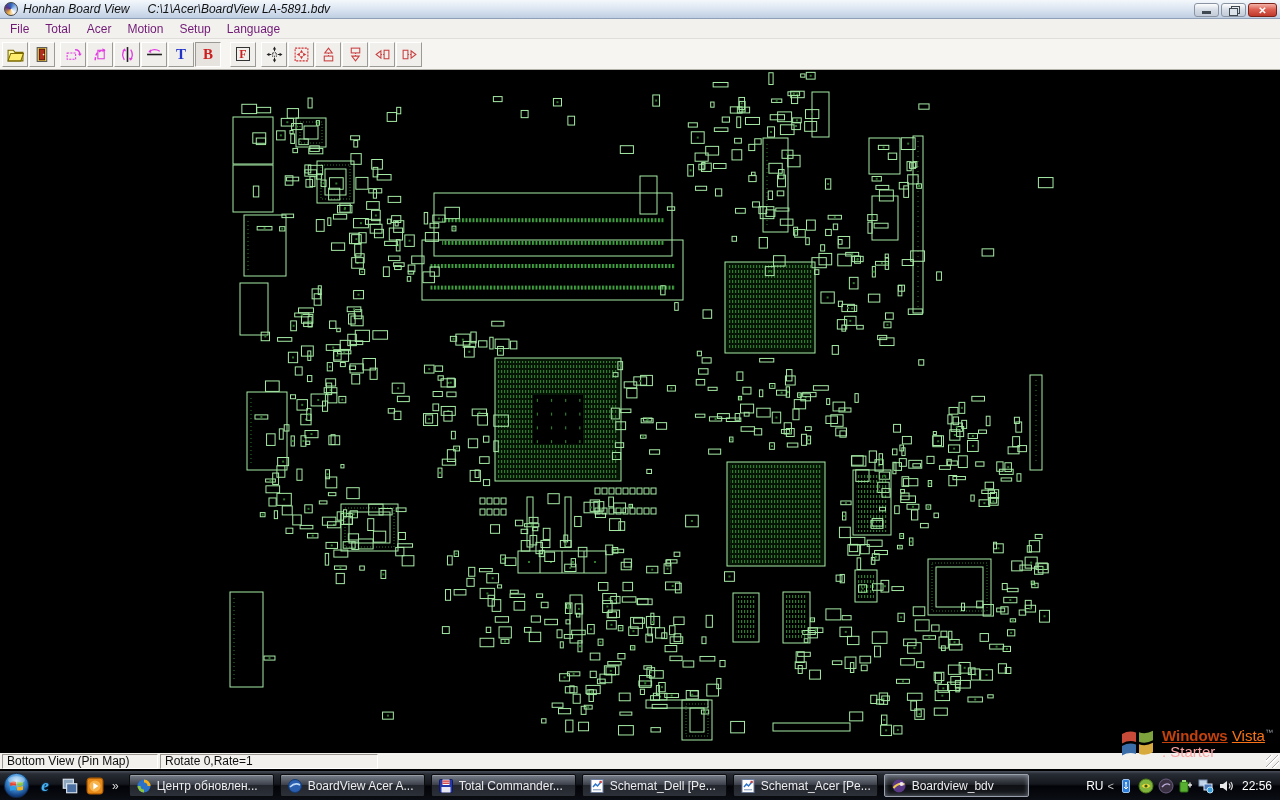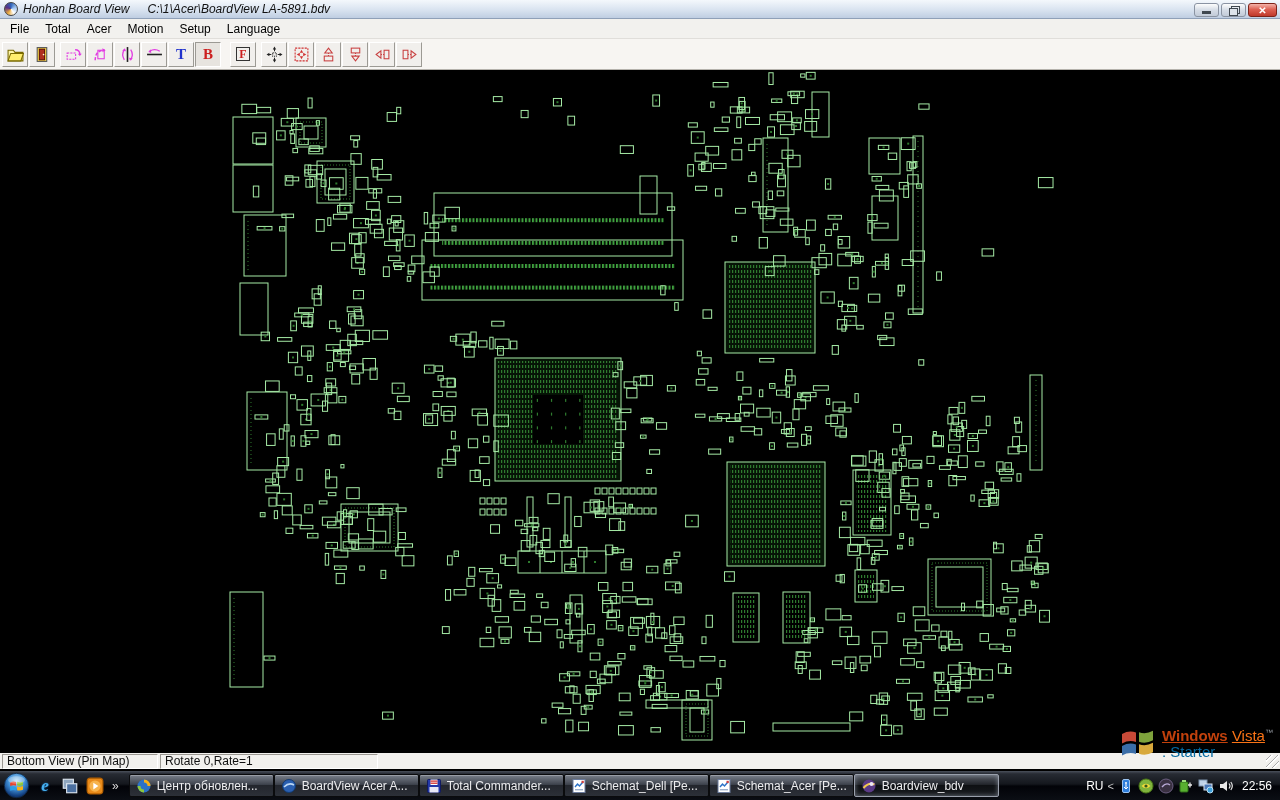--- a/index.html
+++ b/index.html
@@ -22,21 +22,21 @@
           align-items:center; justify-content:center; font-size:9px; color:#333; }
   .wbtn.close { width:29px; background:linear-gradient(#F4B3AA,#DD6153 45%,#C0392B);
                 border-color:#7E2318; color:#fff; font-weight:bold; font-size:10px; }
   .wbtn .bar { width:9px; height:3px; background:#404850; margin-top:5px; }
   .wbtn .rest { position:relative; width:9px; height:8px; }
   .wbtn .rest::before { content:""; position:absolute; left:2px; top:0; width:7px; height:6px; border:1px solid #404850; }
   .wbtn .rest::after { content:""; position:absolute; left:0; top:2px; width:7px; height:6px; border:1px solid #404850; background:#DDE3EA; }
 
   
   .menubar { height:20px; background:#F2F1EE; border-bottom:1px solid #E0DEDA;
-             display:flex; align-items:center; font-size:12px; color:#000000; padding-left:2px; }
+             display:flex; align-items:center; font-size:12px; color:#701a75; padding-left:2px; }
   .menu-item { padding:2px 8px; }
 
   
   .toolbar { height:31px; background:#F7F5F2; border-bottom:1px solid #B5B2AC;
              display:flex; align-items:center; padding-left:2px; }
   .tbtn { width:26px; height:25px; background:#F1EFEC; border:1px solid;
           border-color:#FFFFFF #9C9A94 #9C9A94 #FFFFFF; display:flex; align-items:center;
           justify-content:center; margin-right:1px; }
   .tbtn.pressed { border-color:#9C9A94 #FFFFFF #FFFFFF #9C9A94; background:#E7E4DF; }
   .tbtn svg { width:17px; height:17px; }
@@ -57,33 +57,33 @@
   .grip { position:absolute; right:1px; bottom:1px; width:13px; height:13px;
           background:repeating-linear-gradient(135deg, transparent 0 3px, #AAA 3px 4px, #FFF 4px 5px); }
 
   
   .wm { position:absolute; left:1120px; top:724px; z-index:20; display:flex; color:#969BA3; }
   .wm-flag { width:36px; height:34px; margin-right:6px; }
   .wm-text1 { font-size:15px; line-height:17px; white-space:nowrap; }
   .wm-brand { font-weight:bold; color:#c2410c;text-decoration:underline; }
   .wm-edition { color:#f97316;text-decoration:underline; }
   .wm-tm { font-size:8px; vertical-align:super; }
-  .wm-text2 { font-size:15px; line-height:15px; color:#0369a1; }
+  .wm-text2 { font-size:15px; line-height:15px; color:#fca5a5; }
 
   
   .taskbar { position:absolute; left:0; top:771px; width:1280px; height:29px;
              background:linear-gradient(#4A505B 0%, #272B33 10%, #14171D 45%, #020308 52%, #0B0E14 100%);
              display:flex; align-items:center; }
   .orb { width:27px; height:27px; margin:0 6px 0 3px; flex:none; }
   .ql { display:flex; align-items:center; gap:7px; margin-right:8px; }
   .ql-icon { width:18px; height:18px; display:flex; align-items:center; justify-content:center; }
   .ie-e { font-family:"Liberation Serif", serif; font-style:italic; font-weight:bold; font-size:17px;
           color:#46B0F0; text-shadow:0 0 2px #1C6FB8; line-height:1; }
   .chevron { color:#DDD; font-size:12px; margin-right:10px; }
-  .tasks { display:flex; }
+  .tasks { display:flex; gap:6px; }
   .task-btn { width:145px; height:23px; border-radius:2px; border:1px solid #0A0B0D;
               background:linear-gradient(#7A808B 0%, #3E434D 45%, #23262D 50%, #2C3038 100%);
               box-shadow:inset 0 1px 0 rgba(255,255,255,0.25);
               display:flex; align-items:center; padding:0 6px; color:#EDEDEF; font-size:12px;
               white-space:nowrap; overflow:hidden; }
   .task-btn.active { border:1px solid #9AA0AC;
               background:linear-gradient(#565B64 0%, #23262C 45%, #0E1013 50%, #181B20 100%);
               box-shadow:inset 0 0 5px rgba(180,190,205,0.55); }
   .tb-icon { width:16px; height:16px; margin-right:5px; flex:none; }
   .tray { margin-left:auto; display:flex; align-items:center; gap:4px; padding-right:8px; color:#FFF; }

